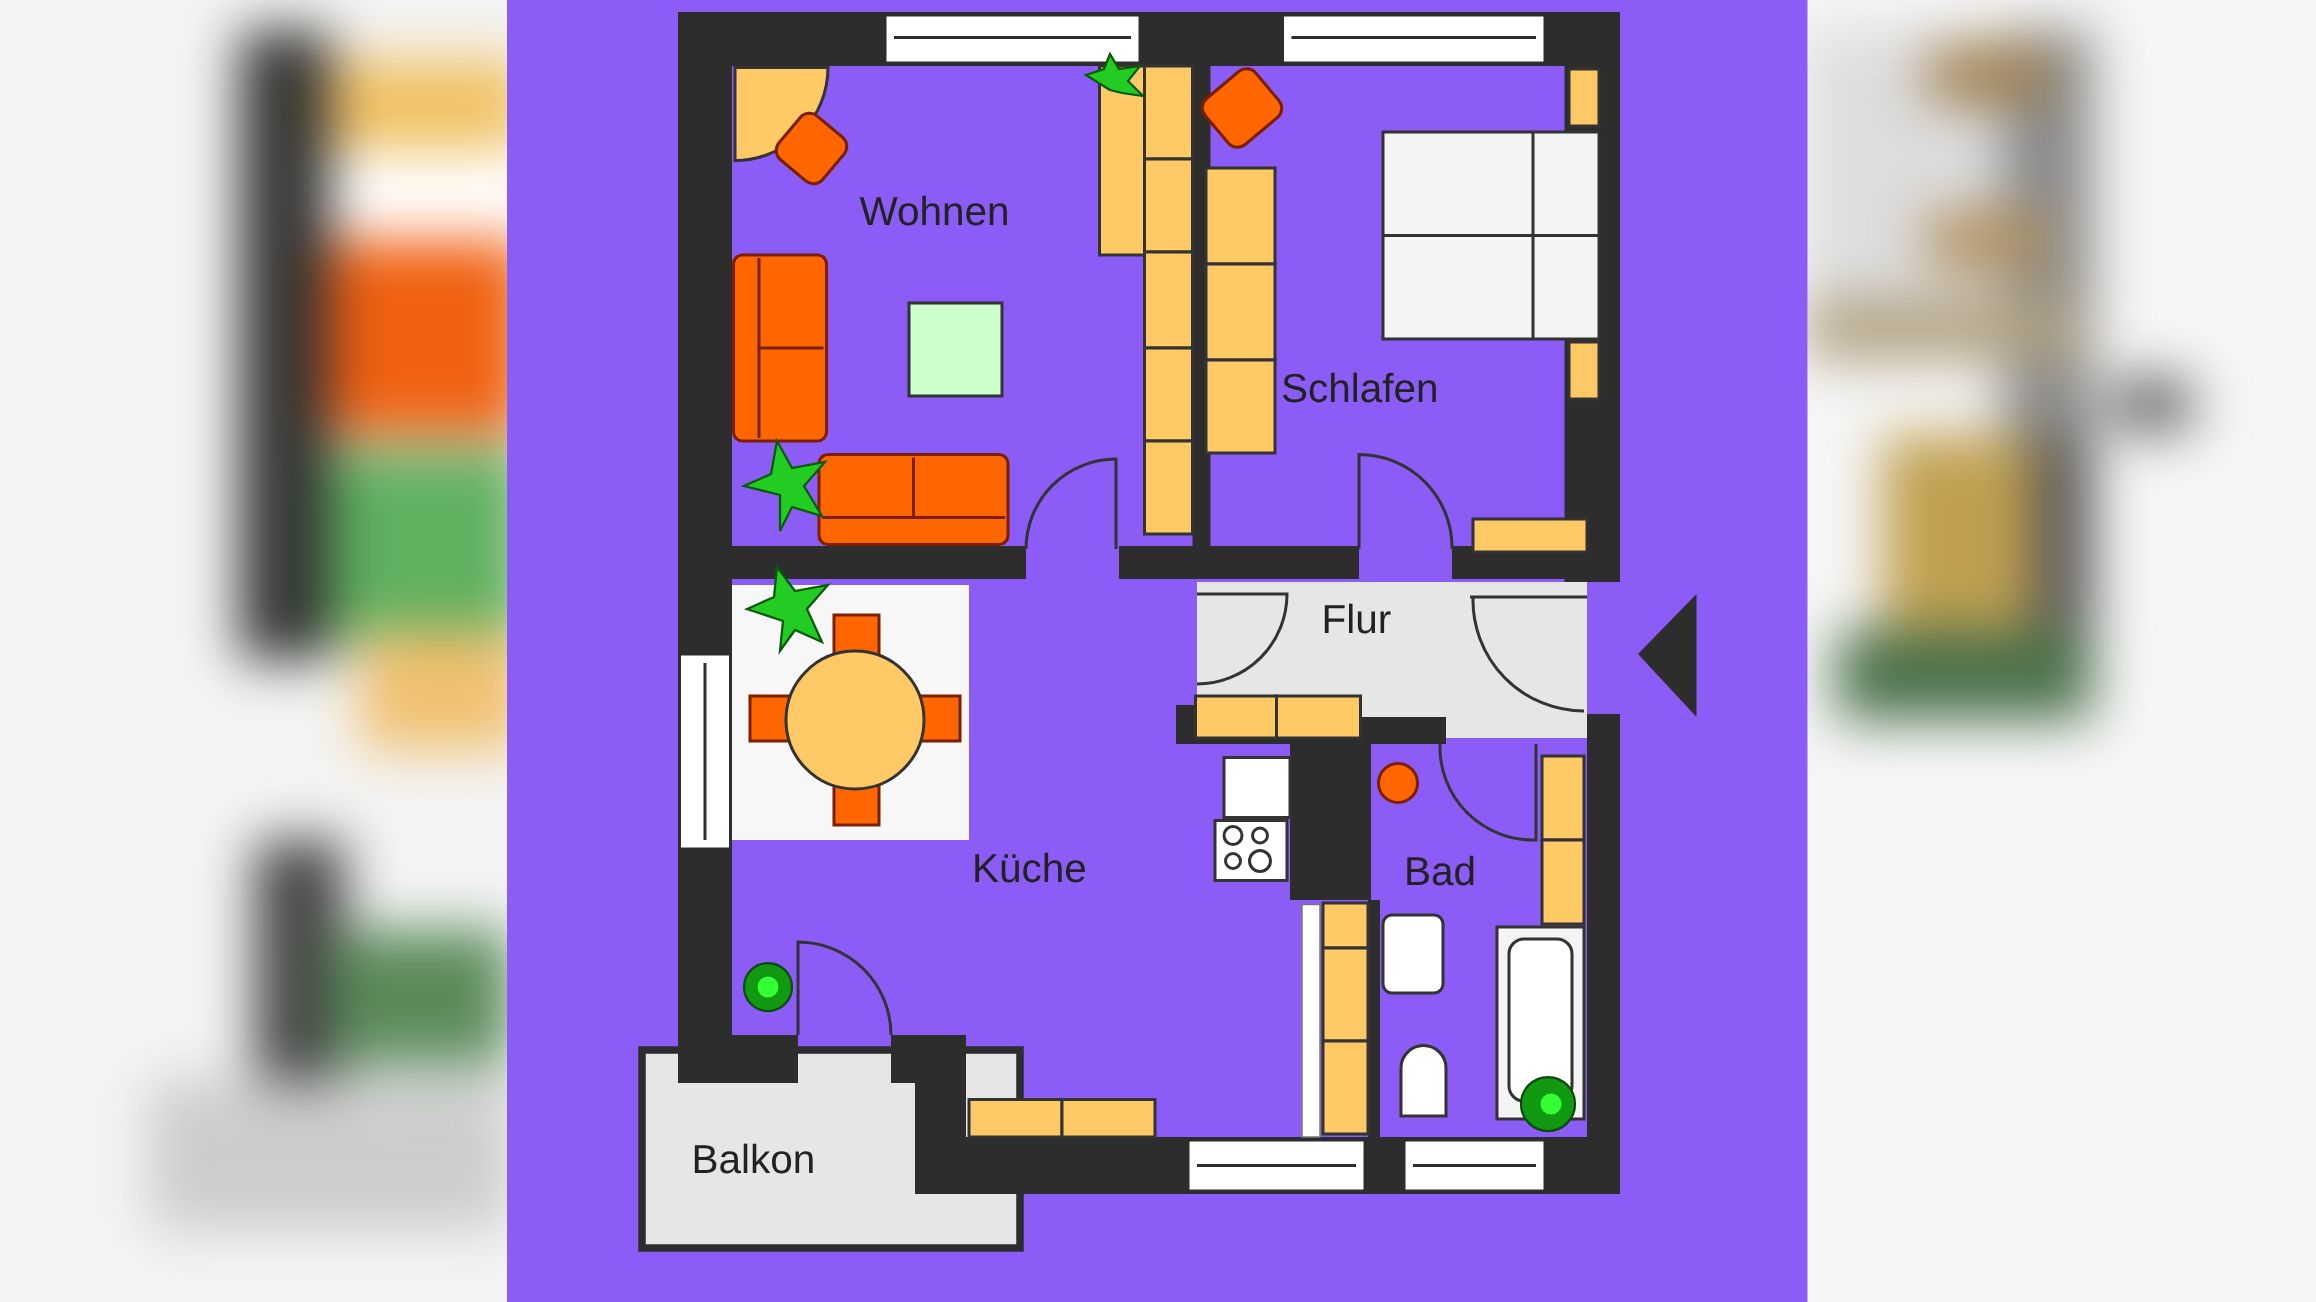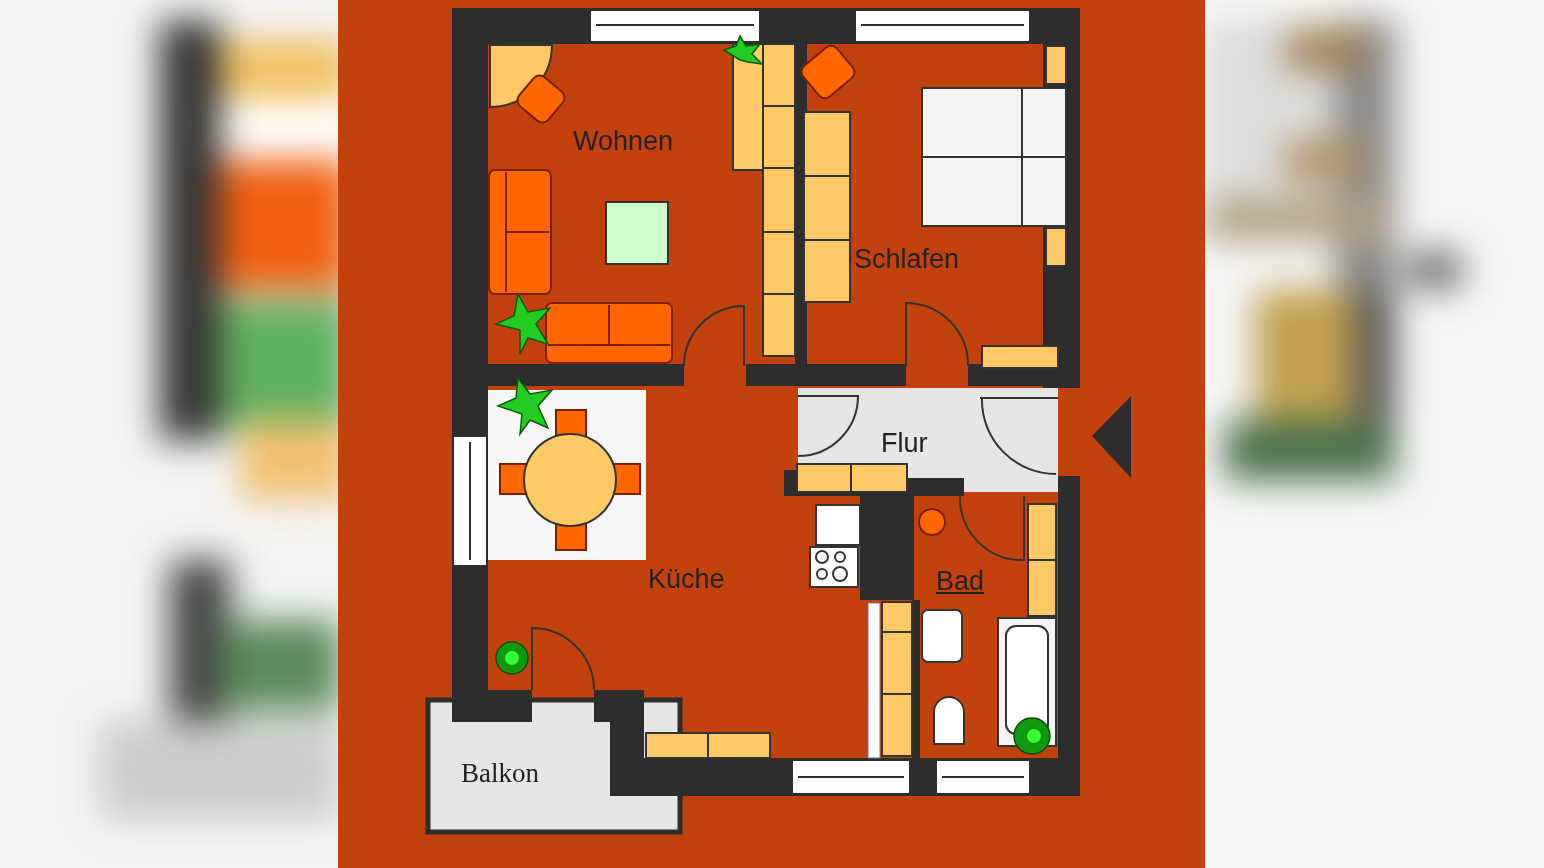--- a/index.html
+++ b/index.html
@@ -1,21 +1,21 @@
 <!DOCTYPE html>
 <html><head>
 <meta charset="utf-8">
 <style>
   html,body{margin:0;padding:0;}
   body{width:1544px;height:868px;position:relative;overflow:hidden;background:#fff;font-family:"Liberation Sans",sans-serif;}
   .blur-side{position:absolute;top:0;height:868px;overflow:hidden;}
   .blur-side .inner{position:absolute;inset:0;filter:blur(18px);}
   #left-blur{left:0;width:338px;background:#f4f4f4;}
   #right-blur{left:1205px;width:339px;background:#f6f6f6;}
-  .plan{position:absolute;left:338px;top:0;width:867px;height:868px;background:#c2410c;}
+  .plan{position:absolute;left:338px;top:0;width:867px;height:868px;background:#8b5cf6;}
   .room-label{position:absolute;font-size:27px;color:#222;white-space:nowrap;}
   svg{position:absolute;left:0;top:0;}
 </style>
 </head>
 <body>
 
 <div id="left-blur" class="blur-side">
   <div class="inner">
     <div style="position:absolute;left:160px;top:20px;width:60px;height:420px;background:#333;"></div>
     <div style="position:absolute;left:220px;top:40px;width:130px;height:80px;background:#f0c060;"></div>
@@ -170,17 +170,17 @@
       <circle cx="1032" cy="736" r="18"></circle>
     </g>
     <circle cx="512" cy="658" r="7" fill="#33ff33"></circle>
     <circle cx="1034" cy="736" r="7" fill="#33ff33"></circle>
 
     <polygon points="1092,436 1131,396 1131,478" fill="#2d2d2d"></polygon>
   </svg>
 
   <div class="room-label" style="left:235px;top:126px;">Wohnen</div>
   <div class="room-label" style="left:516px;top:244px;">Schlafen</div>
-  <div class="room-label" style="left:543px;top:428px;">Flur</div>
+  <div class="room-label" style="left:543px;top:398px;">Flur</div>
   <div class="room-label" style="left:310px;top:564px;">Küche</div>
-  <div class="room-label" style="left:598px;top:566px;text-decoration:underline;">Bad</div>
-  <div class="room-label" style="left:123px;top:758px;font-family:Liberation Serif, serif;">Balkon</div>
+  <div class="room-label" style="left:598px;top:566px;">Bad</div>
+  <div class="room-label" style="left:123px;top:758px;">Balkon</div>
 </div>
 
 </body></html>

